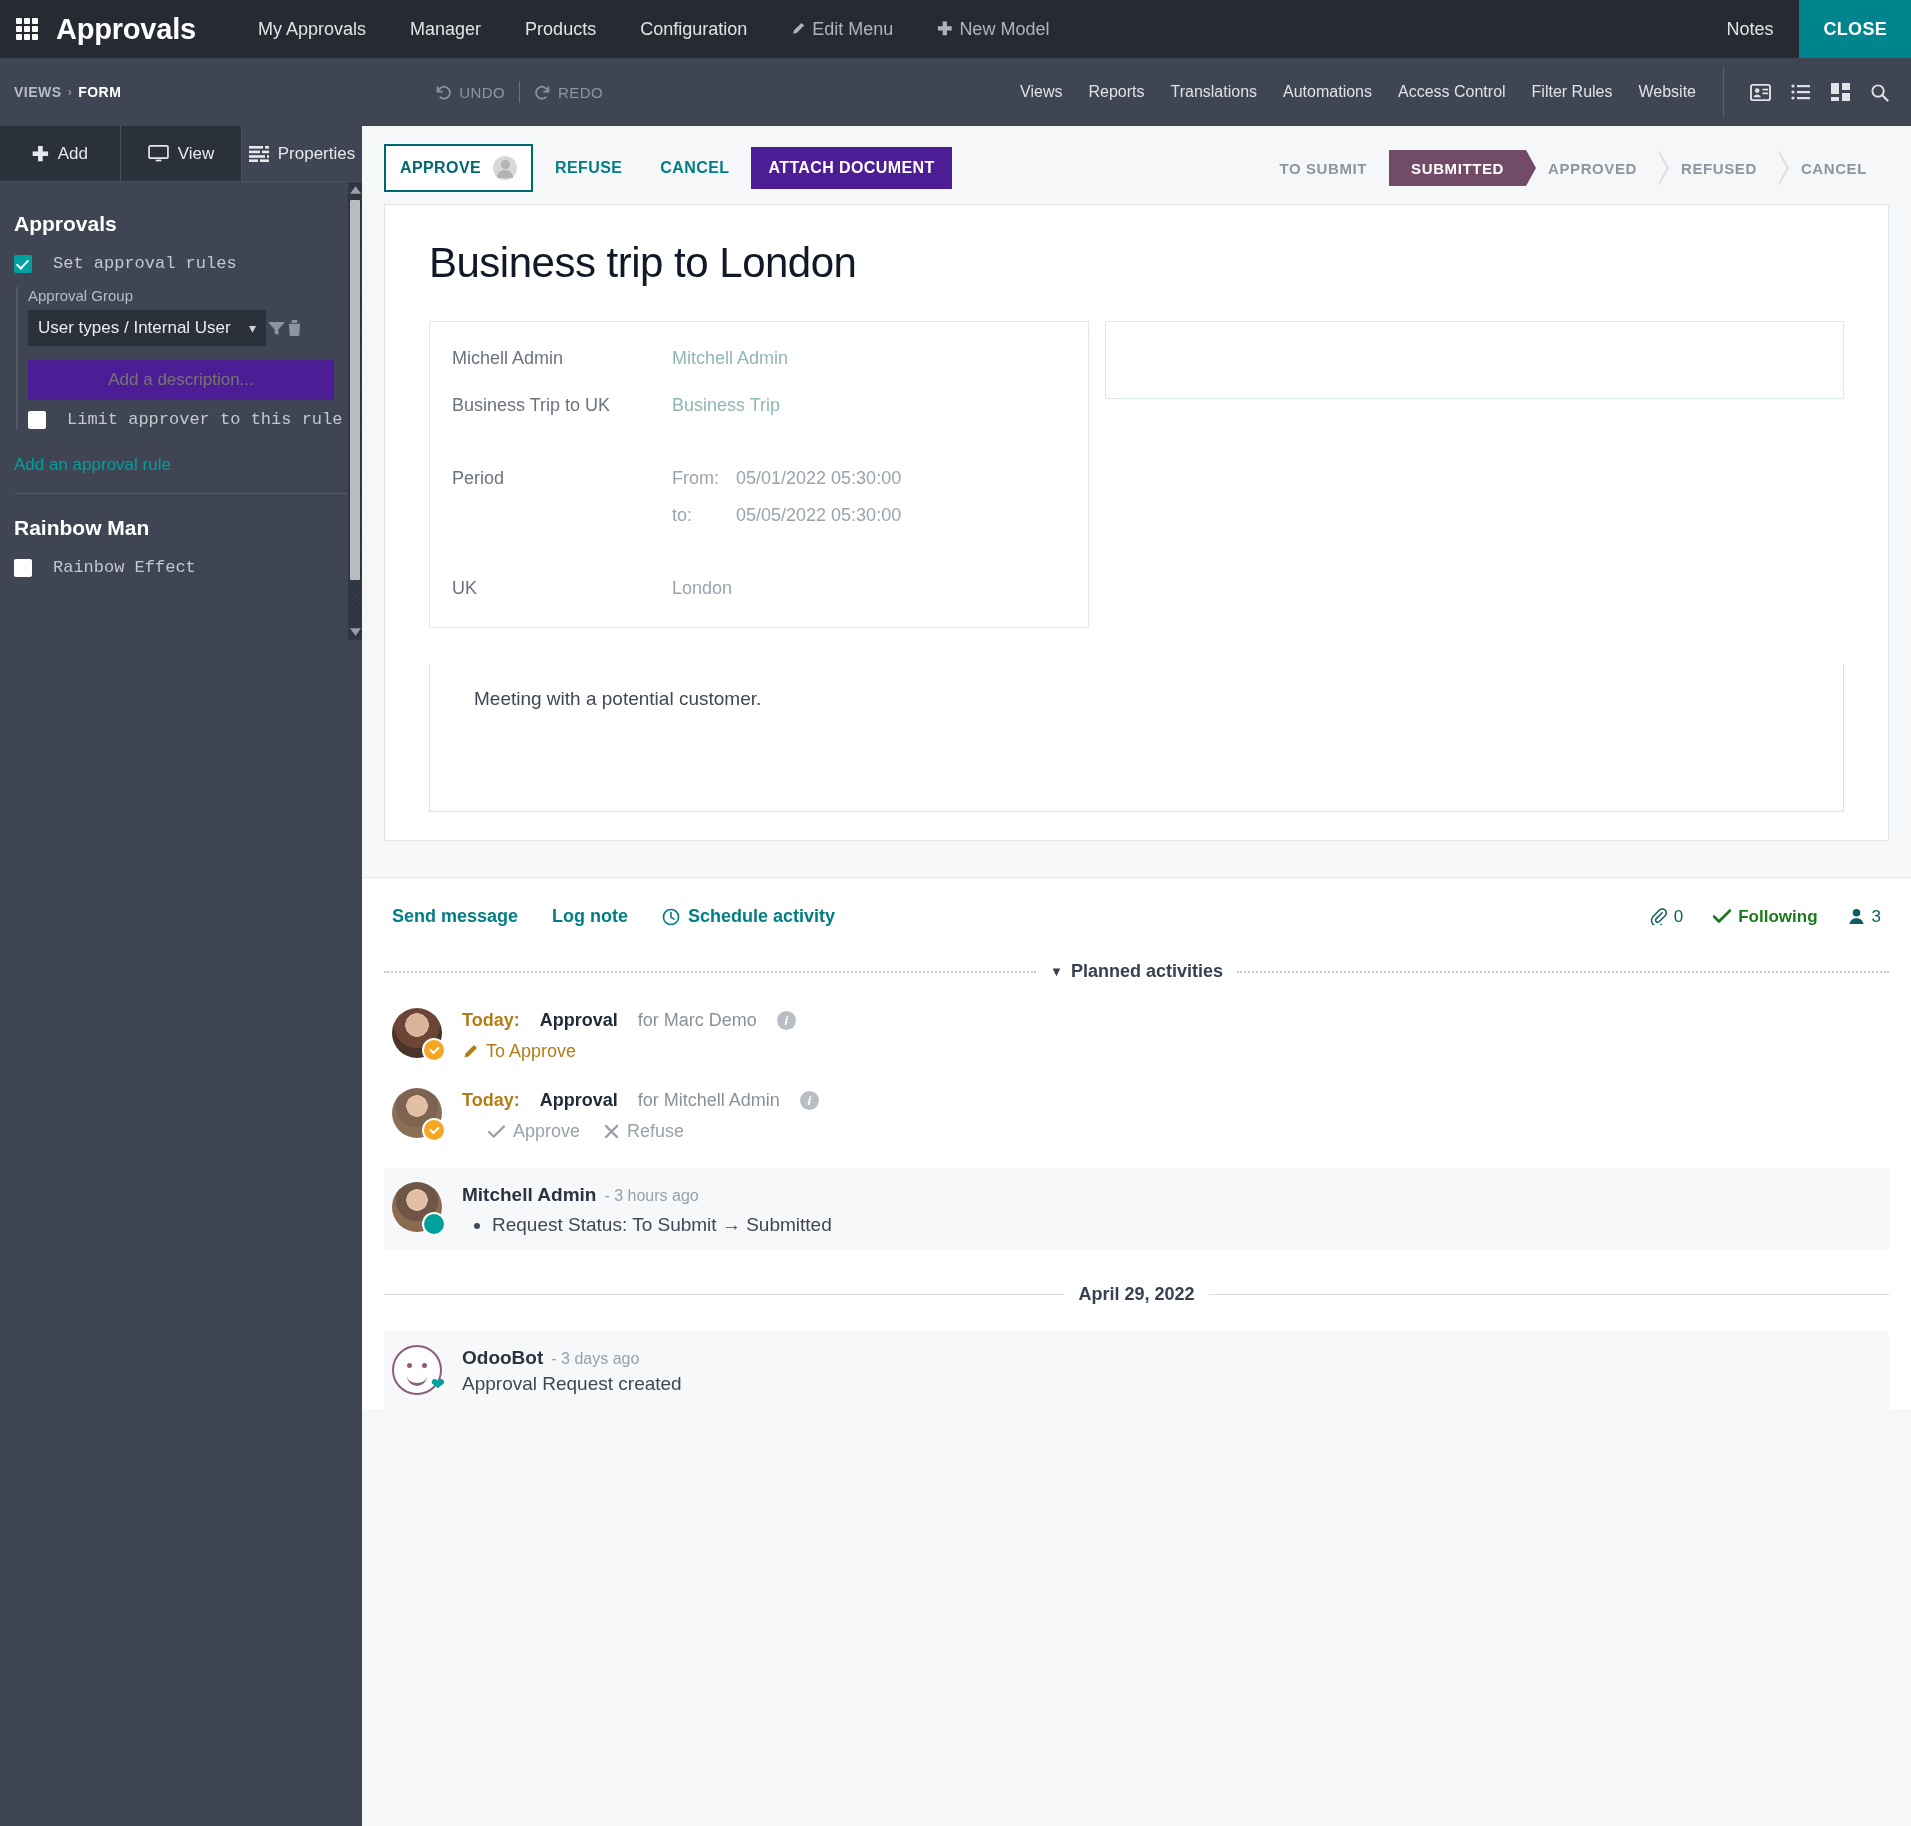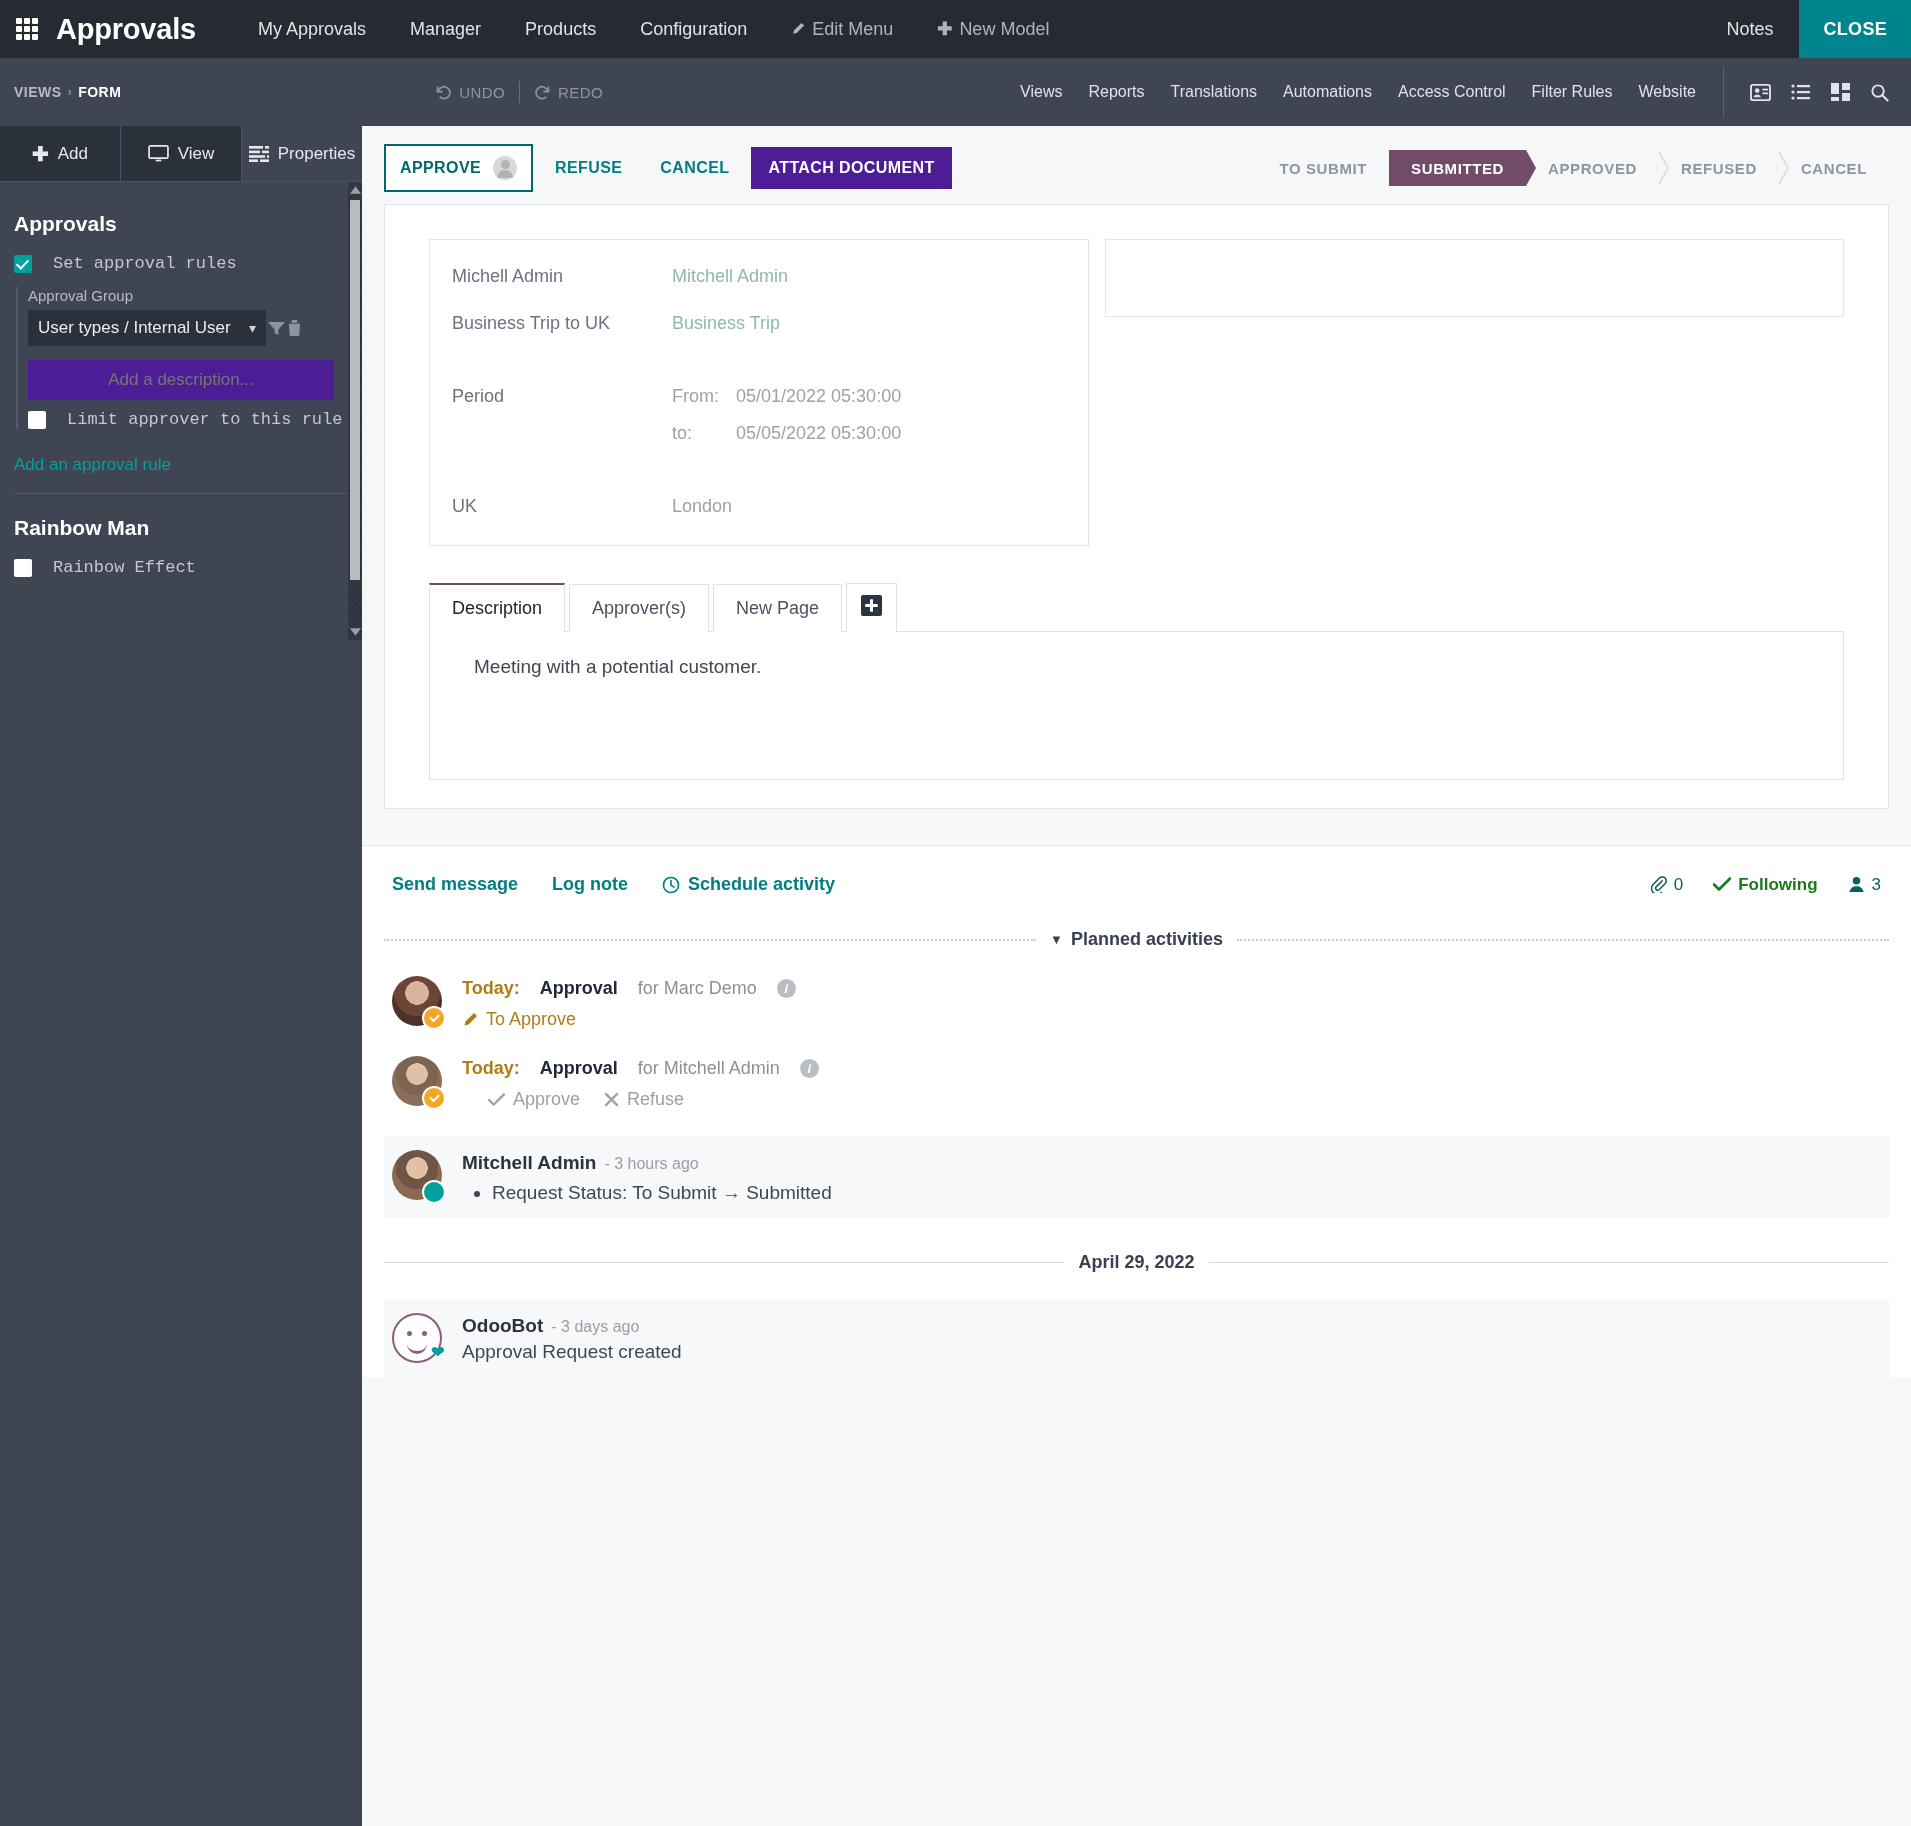--- a/index.html
+++ b/index.html
@@ -396,20 +396,21 @@
       <div class="statuspipe">
         <div class="st">TO SUBMIT</div>
         <div class="st active">SUBMITTED</div>
         <div class="st">APPROVED</div>
         <div class="st">REFUSED</div>
         <div class="st last">CANCEL</div>
       </div>
     </div>
 
     <div class="sheet">
+      <div class="rec-title">Business trip to London</div>
 
       <div class="grp-row">
         <div class="grp left">
           <div class="frow">
             <div class="flabel">Michell Admin</div>
             <div class="fval link">Mitchell Admin</div>
           </div>
           <div class="frow">
             <div class="flabel">Business Trip to UK</div>
             <div class="fval link">Business Trip</div>
@@ -431,32 +432,20 @@
           <div class="spacer-26"></div>
           <div class="frow">
             <div class="flabel">UK</div>
             <div class="fval">London</div>
           </div>
         </div>
         <div class="grp right"></div>
       </div>
 
       <div class="notebook">
-        <div class="nb-tabs">
-          <div class="nb-tab active">Description</div>
-          <div class="nb-tab">Approver(s)</div>
-          <div class="nb-tab">New Page</div>
-          <div class="nb-tab plus">
-            <svg width="21" height="21" viewBox="0 0 22 22">
-              <rect x="0" y="0" width="22" height="22" rx="2" fill="#2b3340"></rect>
-              <rect x="9.4" y="4.5" width="3.2" height="13" fill="#fff"></rect>
-              <rect x="4.5" y="9.4" width="13" height="3.2" fill="#fff"></rect>
-            </svg>
-          </div>
-        </div>
         <div class="nb-panel">
           <div class="nb-text">Meeting with a potential customer.</div>
         </div>
       </div>
     </div>
 
     <div class="chatter">
       <div class="ch-top">
         <div class="ch-btn">Send message</div>
         <div class="ch-btn">Log note</div>

